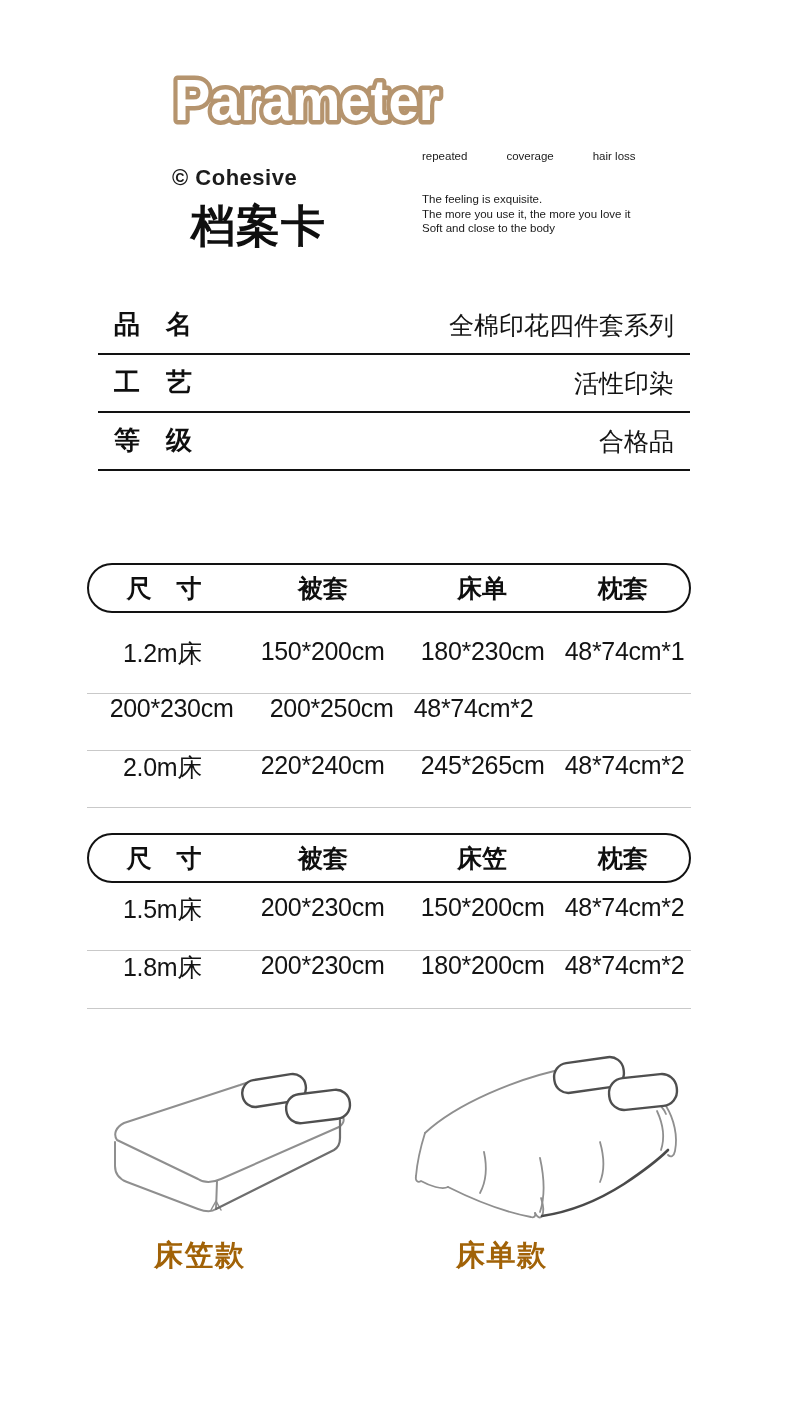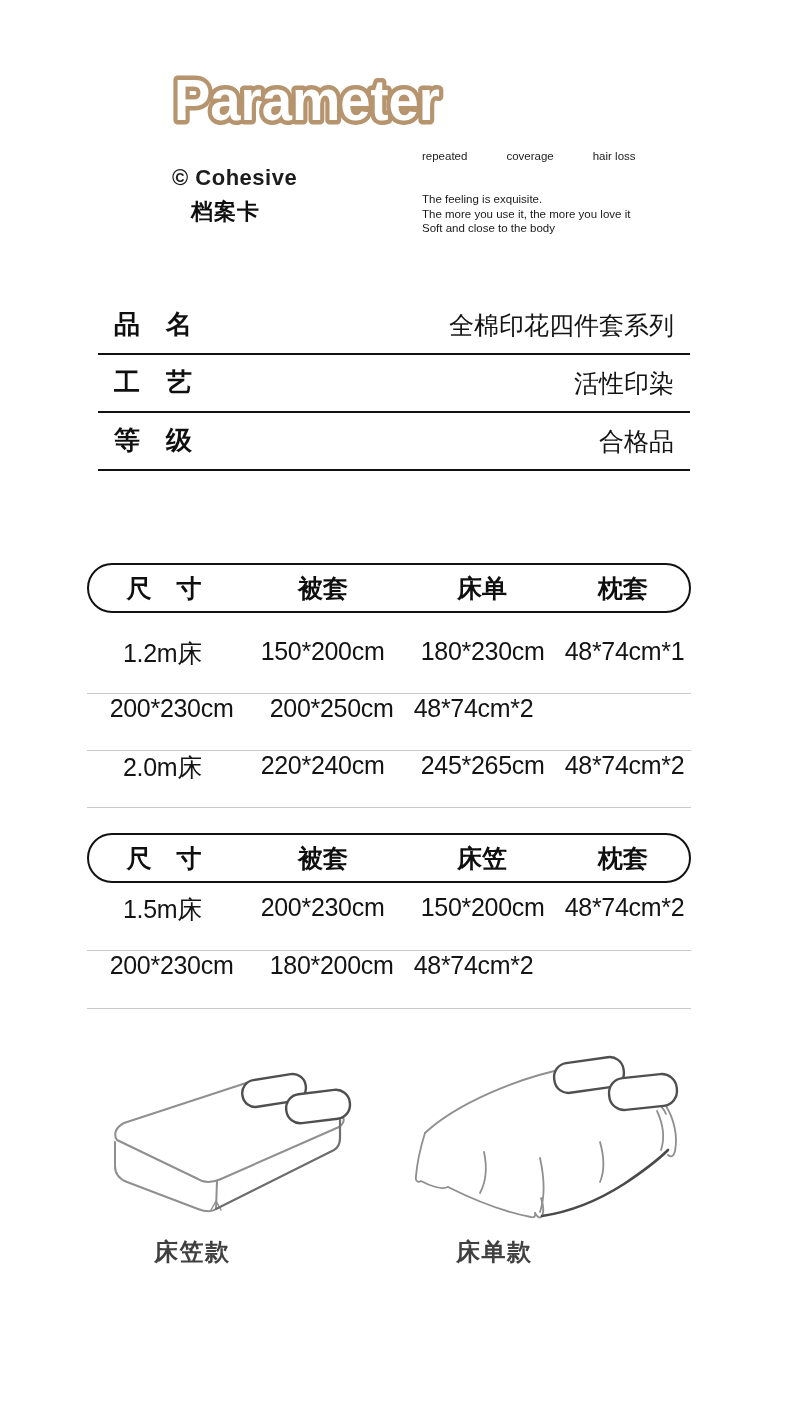--- a/index.html
+++ b/index.html
@@ -3,21 +3,21 @@
 <meta charset="utf-8">
 <style>
   html,body{margin:0;padding:0;}
   body{
     width:790px;height:1406px;position:relative;background:#ffffff;overflow:hidden;
     font-family:"Liberation Sans","DejaVu Sans",sans-serif;color:#121212;
   }
   
   .title-svg{position:absolute;left:158px;top:58px;}
   .brand{position:absolute;left:172px;top:165px;font-size:22px;font-weight:600;letter-spacing:.5px;color:#1c1c1c;}
-  .card-label{position:absolute;left:191px;top:197px;font-size:22px;font-weight:800;letter-spacing:1px;color:#0f0f0f;}
+  .card-label{position:absolute;left:191px;top:197px;font-size:44px;font-weight:800;letter-spacing:1px;color:#0f0f0f;}
   .tags{position:absolute;left:422px;top:150px;display:flex;gap:39px;font-size:11.5px;font-weight:500;color:#1a1a1a;}
   .tagline{position:absolute;left:422px;top:192px;font-size:11.5px;line-height:14.5px;color:#1a1a1a;}
   
   .specs{position:absolute;left:98px;top:297px;width:592px;}
   .spec-row{height:58px;border-bottom:2px solid #121212;display:flex;justify-content:space-between;
     align-items:flex-end;padding:0 16px 11px 16px;box-sizing:border-box;}
   .spec-label{font-size:26px;font-weight:800;color:#0f0f0f;}
   .spec-value{font-size:25px;font-weight:500;color:#141414;}
   
   .size-table{position:absolute;left:87px;width:604px;}
@@ -30,21 +30,21 @@
   .c1{width:25%;} .c2{width:28%;} .c3{width:25%;} .c4{width:22%;}
   .trow{height:56px;display:flex;border-bottom:1.5px solid #c9c9c9;}
   #fitted-table .trow{height:57px;}
   #sheet-table .rows{margin-top:24px;}
   #fitted-table .rows{margin-top:10px;}
   .trow .col{font-size:25px;font-weight:500;letter-spacing:-0.3px;color:#141414;}
   
   .bed-svg{position:absolute;}
   #fitted-bed{left:100px;top:1066px;}
   #flat-bed{left:404px;top:1054px;}
-  .bed-label{position:absolute;font-size:24px;font-weight:800;letter-spacing:1.5px;color:#404040;text-align:right;}
+  .bed-label{position:absolute;font-size:29px;font-weight:800;letter-spacing:1.5px;color:#a16207;text-align:right;}
   #fitted-bed-label{left:154px;top:1236px;}
   #flat-bed-label{left:456px;top:1236px;}
 </style>
 </head>
 <body>
 
 <svg class="title-svg" width="380" height="96" viewBox="0 0 380 96">
   <text x="16" y="62" font-size="58" font-weight="bold" textLength="266" lengthAdjust="spacingAndGlyphs" fill="#b5946e" stroke="#b5946e" stroke-width="9" stroke-linejoin="round" stroke-linecap="round">Parameter</text>
   <text x="16" y="62" font-size="58" font-weight="bold" textLength="266" lengthAdjust="spacingAndGlyphs" fill="#ffffff">Parameter</text>
 </svg>
@@ -115,20 +115,21 @@
     <span class="col c4">枕套</span>
   </div>
   <div class="rows">
     <div class="trow">
       <span class="col c1">1.5m床</span>
       <span class="col c2">200*230cm</span>
       <span class="col c3">150*200cm</span>
       <span class="col c4">48*74cm*2</span>
     </div>
     <div class="trow">
+      <span class="col c1">1.8m床</span>
       <span class="col c2">200*230cm</span>
       <span class="col c3">180*200cm</span>
       <span class="col c4">48*74cm*2</span>
     </div>
   </div>
 </div>
 
 <svg class="bed-svg" id="fitted-bed" width="258" height="158" viewBox="0 0 258 158">
   <g fill="none" stroke="#8f8f8f" stroke-width="2" stroke-linecap="round" stroke-linejoin="round">
     <path d="M17,74 C13,68 16,61 24,57 L140,19 C149,15 159,15 166,19 L237,46 C245,50 246,56 239,61 L121,113 C112,117 104,117 98,113 Z"></path>

